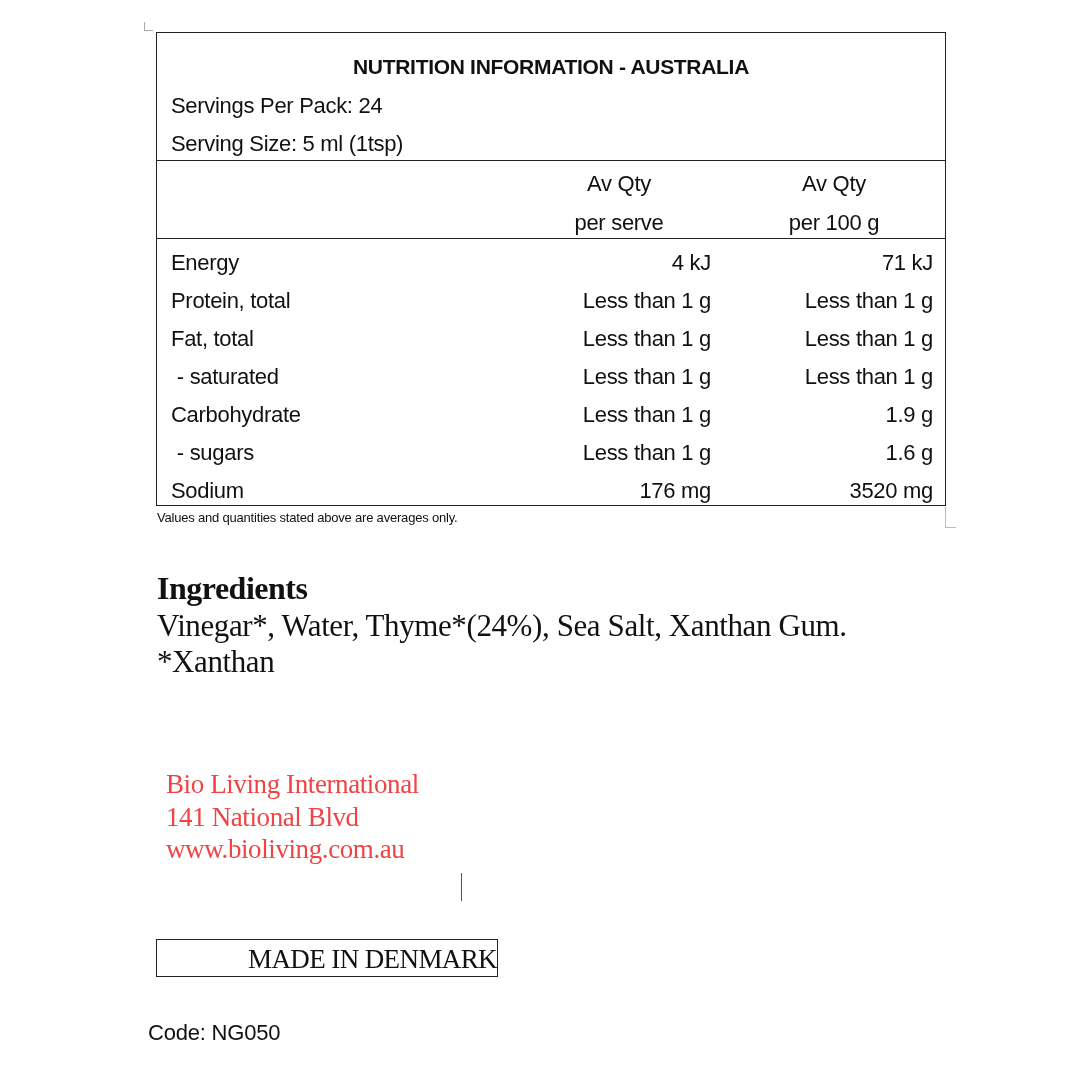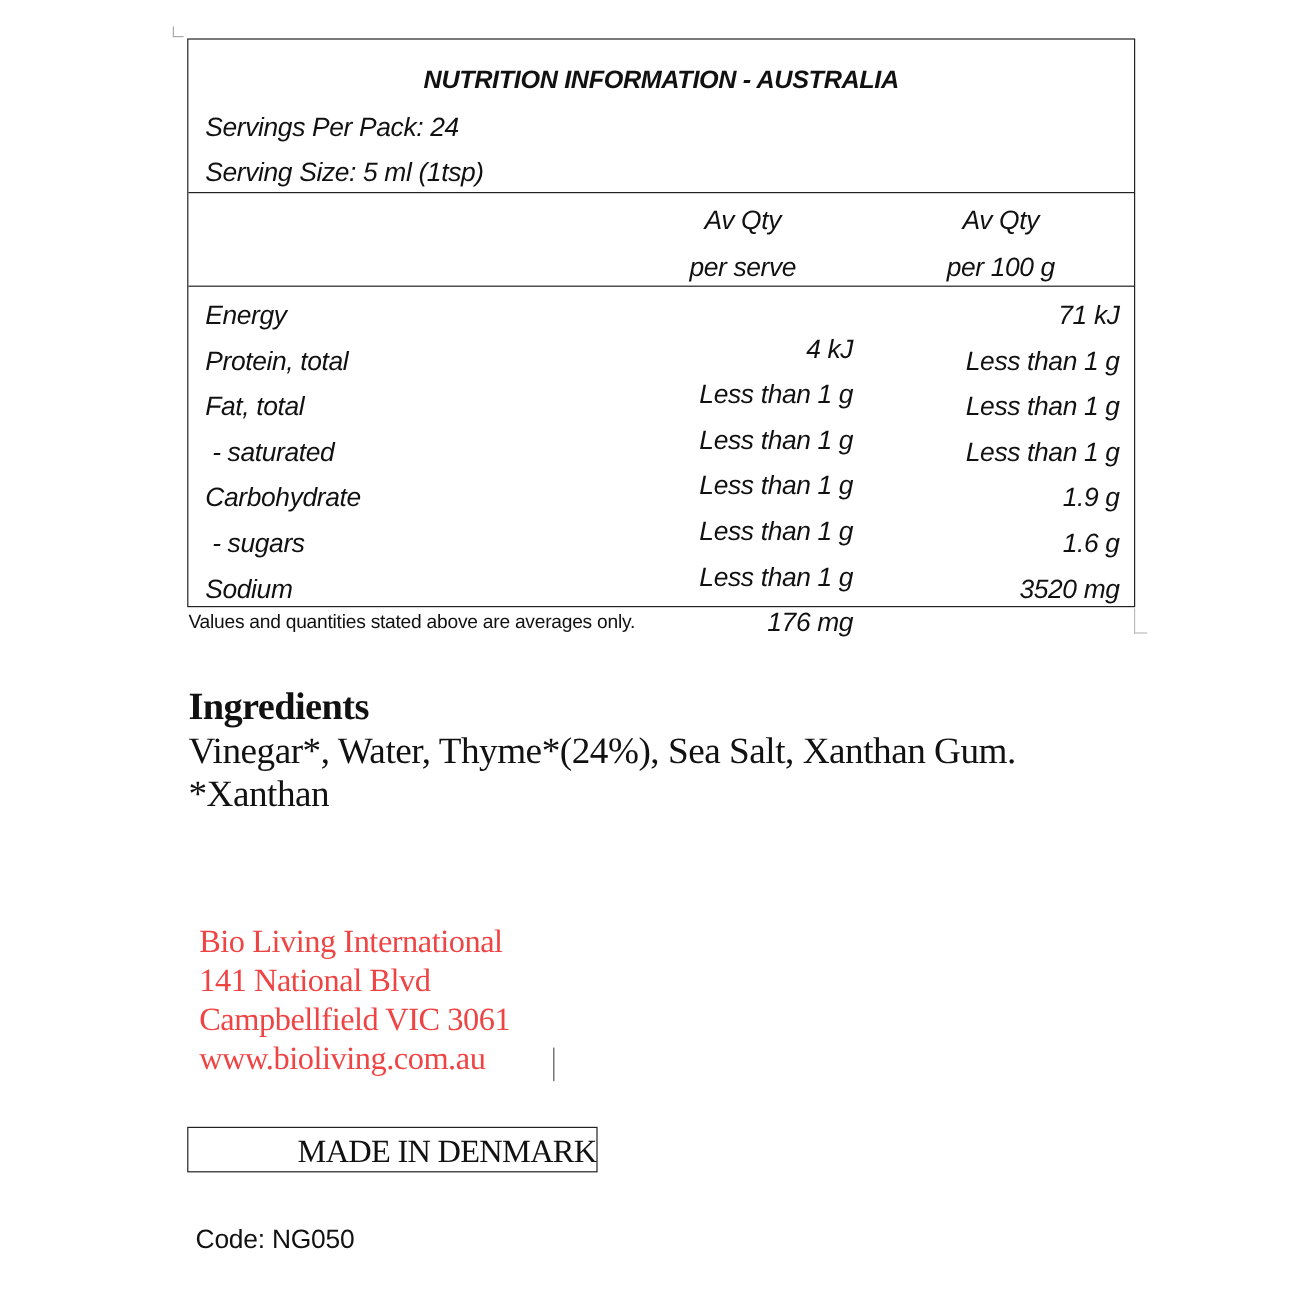--- a/index.html
+++ b/index.html
@@ -34,21 +34,20 @@
     }
     .nutrition-panel {
       position: absolute;
       left: 156px;
       top: 32px;
       width: 788px;
       height: 472px;
       border: 1.5px solid #222222;
       font-family: "Liberation Sans", sans-serif;
       font-size: 22px;
-      font-style: italic;
     }
     .panel-title {
       position: absolute;
       left: 0;
       top: 22px;
       width: 100%;
       text-align: center;
       font-weight: bold;
       font-size: 21px;
       letter-spacing: -0.3px;
@@ -83,34 +82,33 @@
     .row .label {
       position: absolute;
       left: 14px;
       top: 0;
     }
     .row .per-serve {
       position: absolute;
       right: 234px;
       top: 0;
       text-align: right;
-      margin-top: 28px;
     }
     .row .per-100 {
       position: absolute;
       right: 12px;
       top: 0;
       text-align: right;
     }
     .footnote {
       position: absolute;
       left: 157px;
       top: 510px;
       font-family: "Liberation Sans", sans-serif;
-      font-size: 16px;
+      font-size: 13px;
       letter-spacing: -0.2px;
     }
     .ingredients-heading {
       position: absolute;
       left: 157px;
       top: 570px;
       font-family: "Liberation Serif", serif;
       font-weight: bold;
       font-size: 32px;
       letter-spacing: -0.5px;
@@ -151,21 +149,21 @@
       height: 36px;
       border: 1.5px solid #222222;
       font-family: "Liberation Serif", serif;
       font-size: 27px;
       line-height: 38px;
       letter-spacing: -0.6px;
       text-align: right;
     }
     .product-code {
       position: absolute;
-      left: 163px;
+      left: 148px;
       top: 1020px;
       font-family: "Liberation Sans", sans-serif;
       font-size: 22px;
       letter-spacing: -0.2px;
     }
   </style>
 </head>
 <body>
 
 <div class="corner-mark-tl"></div>
@@ -227,20 +225,19 @@
 
 <div class="ingredients-heading">Ingredients</div>
 <div class="ingredients-text">
   <div>Vinegar*, Water, Thyme*(24%), Sea Salt, Xanthan Gum.</div>
   <div>*Xanthan</div>
 </div>
 
 <div class="address-block">
   <div>Bio Living International</div>
   <div>141 National Blvd</div>
-  <div>Campbellfield VIC 3061</div>
   <div>www.bioliving.com.au</div>
 </div>
 <div class="text-cursor"></div>
 
 <div class="origin-box">MADE IN DENMARK</div>
 
 <div class="product-code">Code: NG050</div>
 
 </body></html>

